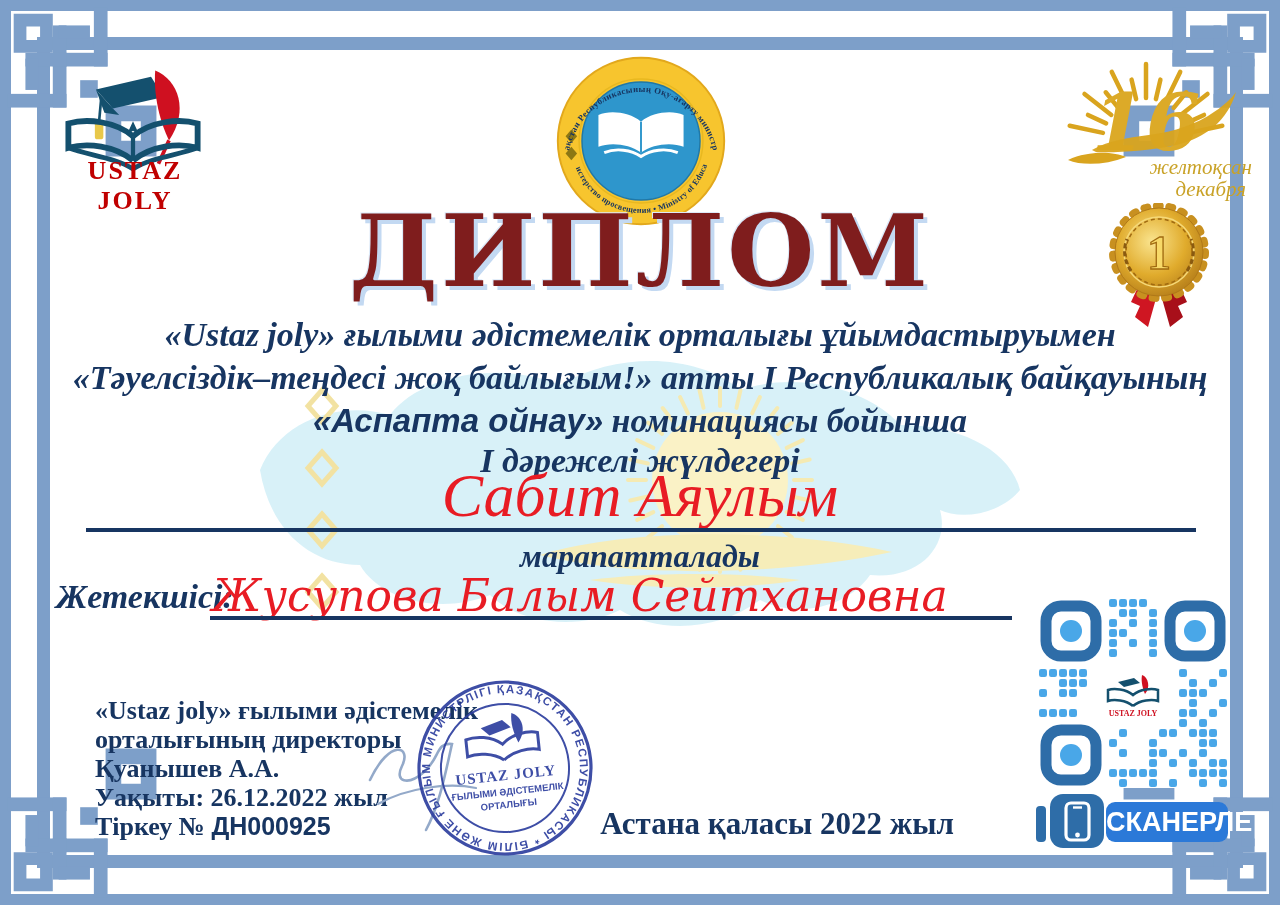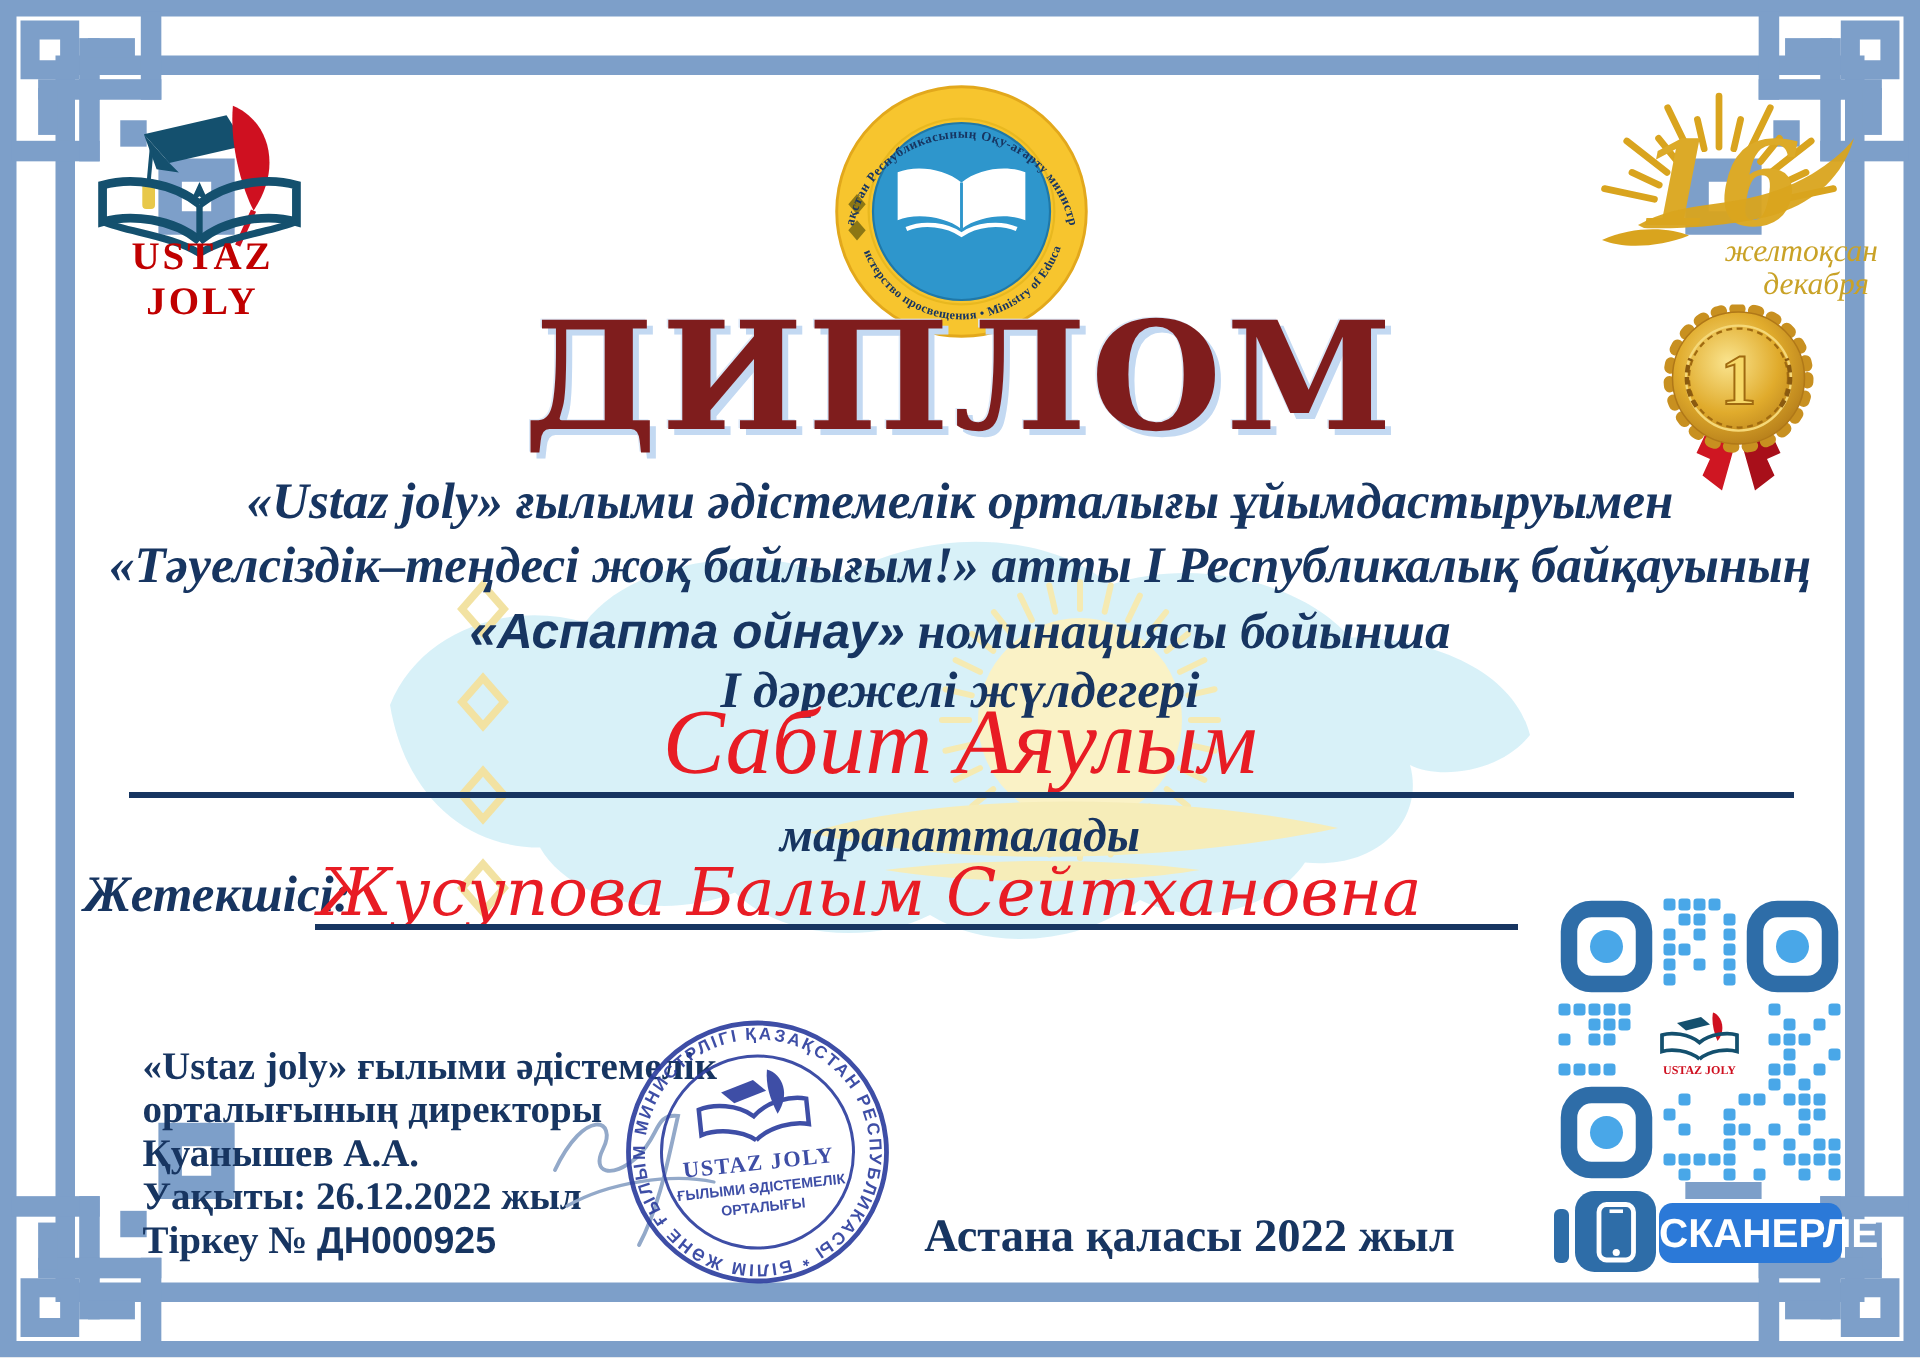--- a/index.html
+++ b/index.html
@@ -35,21 +35,21 @@
   .sup-name{position:absolute;left:212px;top:570px;font-family:"DejaVu Serif",serif;
          font-style:italic;font-size:44px;color:var(--red);white-space:nowrap;}
   .logo-label{position:absolute;left:50px;top:156px;width:170px;text-align:center;
          font-family:"Liberation Serif",serif;font-weight:bold;font-size:26px;
          letter-spacing:2px;color:var(--logored);}
   .ind-word{position:absolute;width:180px;text-align:right;font-family:"Liberation Serif",serif;
          font-style:italic;font-size:21px;color:#c9a227;}
   .footer-left{position:absolute;left:95px;top:696px;font-family:"Liberation Serif",serif;
          font-weight:bold;font-size:26px;line-height:29px;color:var(--navy);}
   .reg-number{font-family:"Liberation Sans",sans-serif;font-size:25px;}
-  .city{position:absolute;left:588px;top:806px;width:410px;text-align:center;
+  .city{position:absolute;left:572px;top:806px;width:410px;text-align:center;
          font-family:"Liberation Serif",serif;font-weight:bold;font-size:31px;color:var(--navy);}
   .scan-btn{position:absolute;left:1106px;top:802px;width:122px;height:40px;background:var(--btn);
          border-radius:9px;color:#fff;line-height:40px;
          font-family:"Liberation Sans",sans-serif;font-weight:bold;font-size:27px;}
   .phone-chip{position:absolute;left:1050px;top:794px;width:54px;height:54px;background:var(--qrdark);
          border-radius:13px;}
   .phone-bar{position:absolute;left:1036px;top:806px;width:10px;height:36px;background:var(--qrdark);
          border-radius:4px;}
   .watermark{opacity:.8;}
   .stamp-wrap{position:absolute;left:405px;top:668px;width:200px;height:200px;

